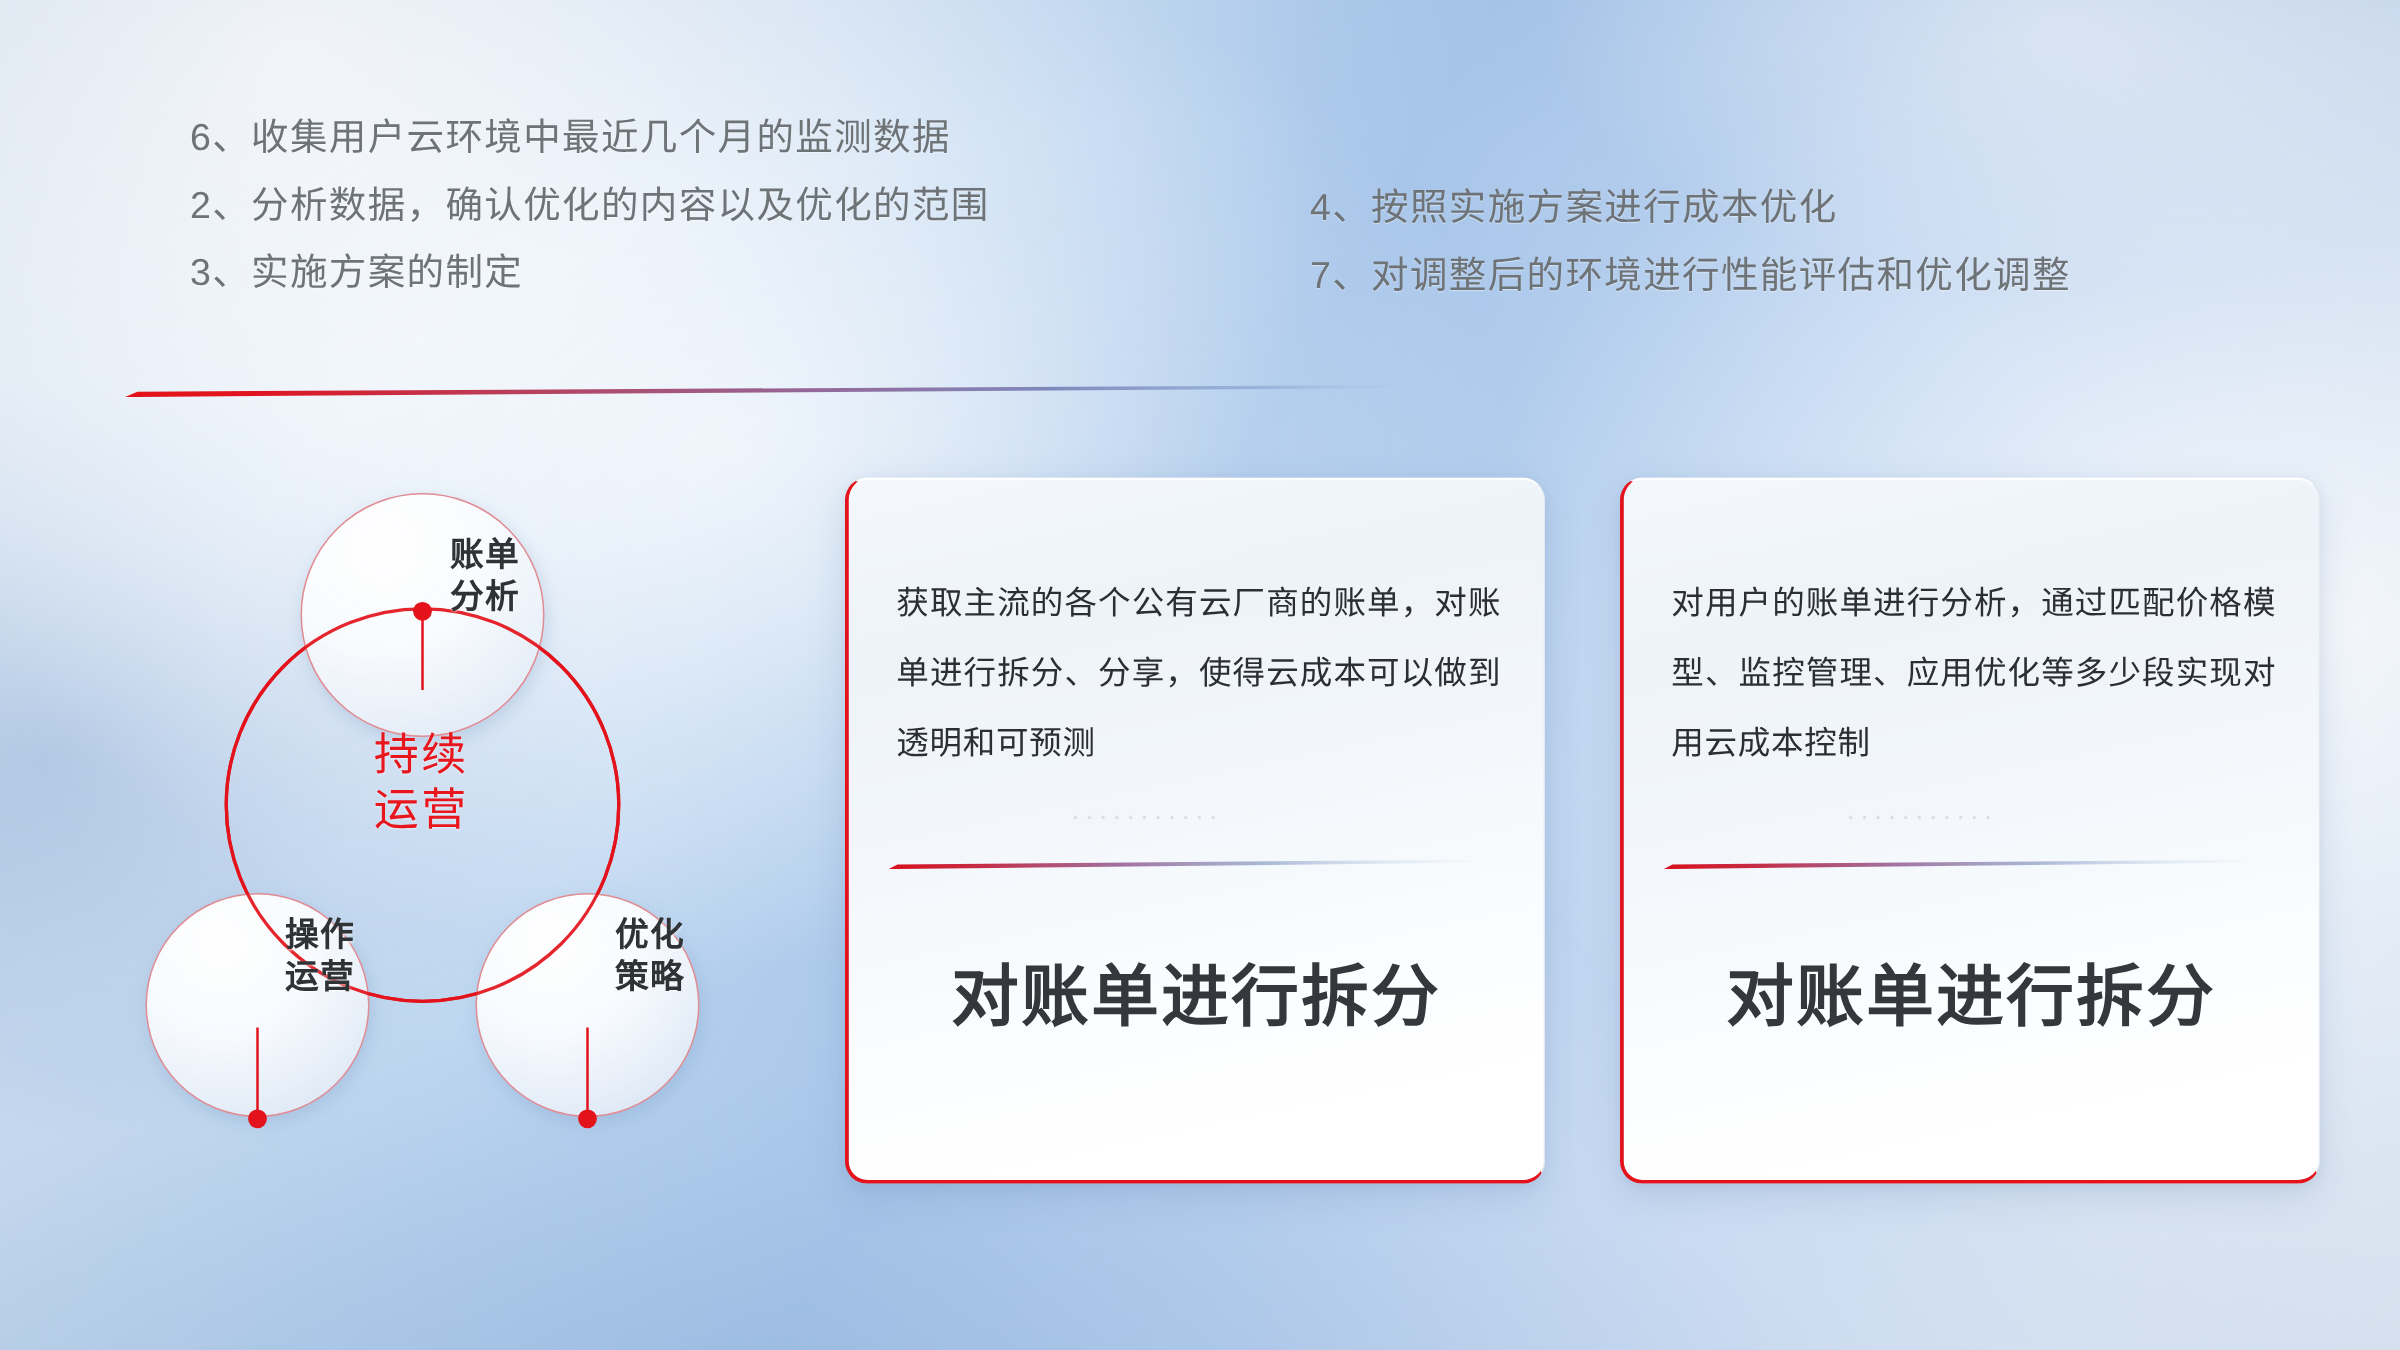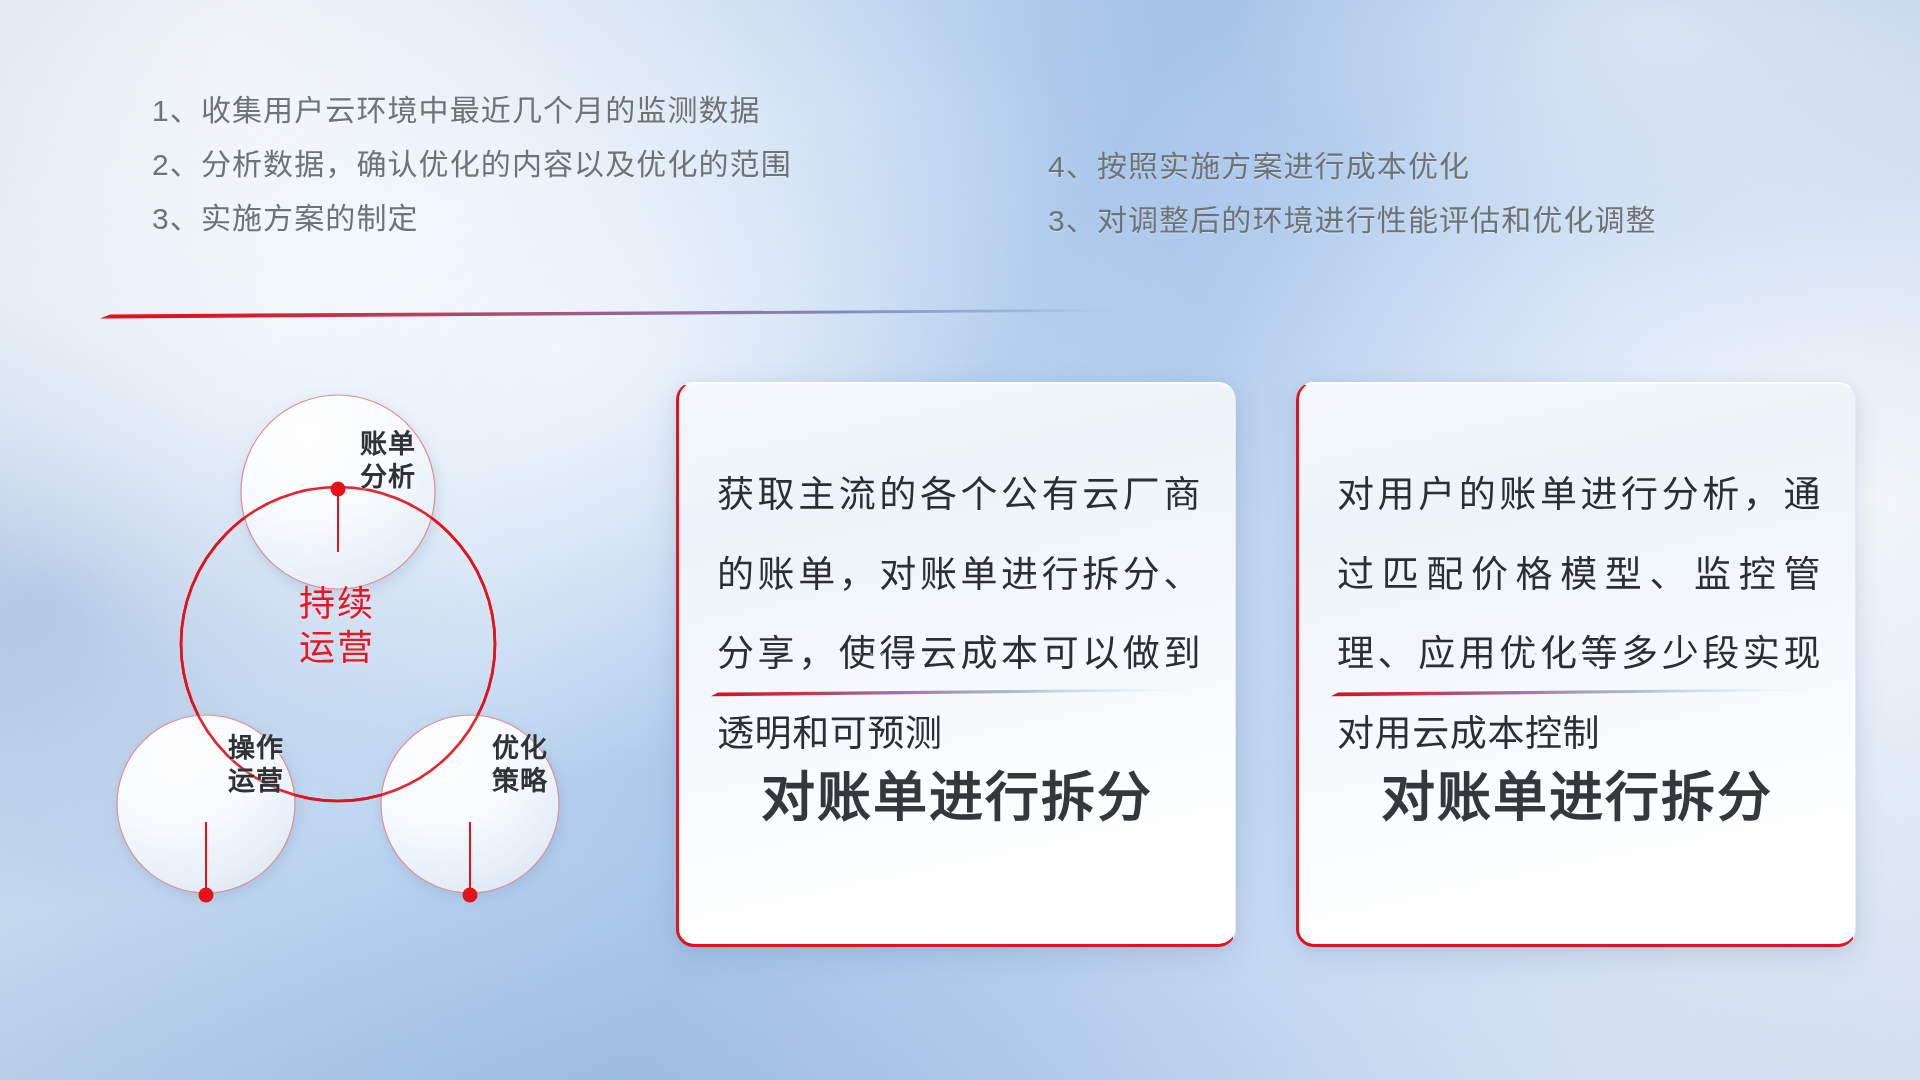--- a/index.html
+++ b/index.html
@@ -130,21 +130,21 @@
       0 10px 30px rgba(92,124,166,0.18),
       0 2px 8px rgba(92,124,166,0.10),
       inset 0 1px 0 rgba(255,255,255,0.9);
     overflow:hidden;
   }
   #card-0{ left:0; }
   #card-1{ left:620px; }
   .card-body{
     position:absolute; left:38px; right:34px; top:72px;
     color:#2b2f33;
-    font-size:37px;
+    font-size:26px;
     line-height:2.15;
     letter-spacing:0.6px;
     text-align:justify;
     text-align-last:left;
     font-weight:400;
   }
   .card-rule{
     position:absolute; left:32px; top:300px;
     width:480px; height:9px;
     overflow:visible;
@@ -177,28 +177,28 @@
   <div class="bg-layer bg-glow-center"></div>
   <div class="bg-layer bg-glow-tl"></div>
   <div class="bg-layer bg-warm-tr"></div>
   <div class="bg-layer bg-glow-right"></div>
   <div class="bg-layer bg-vignette"></div>
 </div>
 
 <div id="top-lists">
 
   <div class="list-col" id="list-col-left">
-    <div class="list-item">1、收集用户云环境中最近几个月的监测数据</div>
+    <div class="list-item">6、收集用户云环境中最近几个月的监测数据</div>
     <div class="list-item">2、分析数据，确认优化的内容以及优化的范围</div>
     <div class="list-item">3、实施方案的制定</div>
   </div>
 
   <div class="list-col" id="list-col-right">
     <div class="list-item">4、按照实施方案进行成本优化</div>
-    <div class="list-item">3、对调整后的环境进行性能评估和优化调整</div>
+    <div class="list-item">7、对调整后的环境进行性能评估和优化调整</div>
   </div>
 
 </div>
 
 <div id="top-rule">
   <svg width="1030" height="11" viewBox="0 0 1030 11" xmlns="http://www.w3.org/2000/svg" aria-hidden="true">
     <defs>
       <linearGradient id="ruleGrad" x1="0" y1="0" x2="1" y2="0">
         <stop offset="0" stop-color="#e3121b" stop-opacity="1"></stop>
         <stop offset="0.10" stop-color="#e0141f" stop-opacity="1"></stop>

